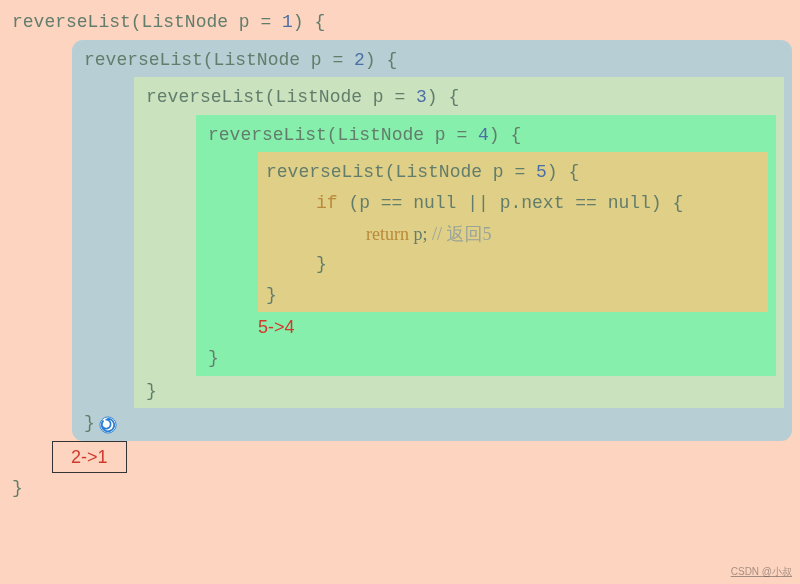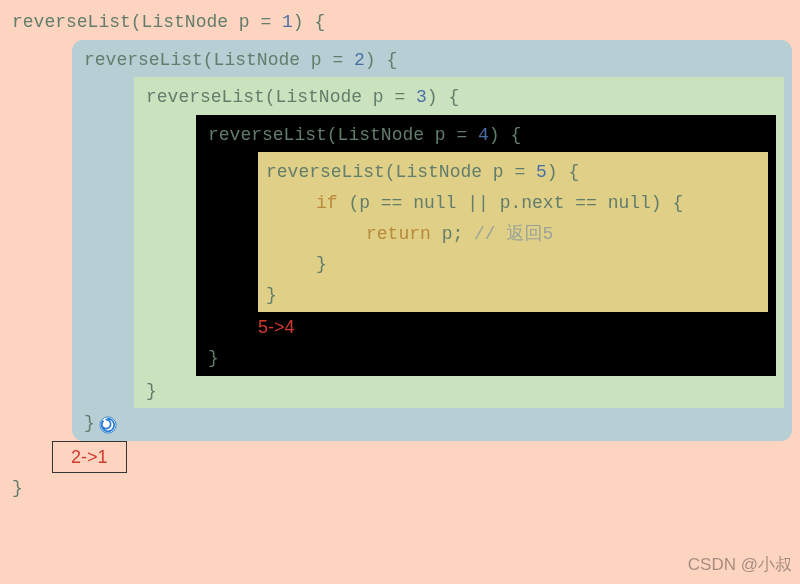--- a/index.html
+++ b/index.html
@@ -15,21 +15,21 @@
     overflow: hidden;
     position: relative;
   }
   .code-block {
     padding: 5px 8px 2px 12px;
     margin-top: 2px;
   }
   .level0 { background: #fcd4c0; }
   .level1 { background: #b7cfd4; margin-left: 60px; border-radius: 11px; }
   .level2 { background: #cae3be; margin-left: 50px; }
-  .level3 { background: #000000; margin-left: 50px; }
+  .level3 { background: #86efac; margin-left: 50px; }
   .level4 { background: #e0cf87; margin-left: 50px; padding-left: 8px; }
   .inner-indent { margin-left: 50px; }
   .sig { color: #627d6b; }
   .num { color: #4a6fa5; }
   .kw-if { color: #b88a3a; }
   .kw-ret { color: #b88a3a; }
   .var { color: #627d6b; }
   .comment { color: #9aa39a; }
   .brace { color: #627d6b; }
   .red { color: #d03a2c; font-family: Arial, sans-serif; font-size: 18px; }
@@ -44,23 +44,24 @@
     display: inline-block;
     width: 18px;
     height: 18px;
     vertical-align: middle;
     margin-left: 4px;
   }
   .watermark {
     position: absolute;
     bottom: 4px;
     right: 8px;
-    font-size: 17px;
+    font-size: 10px;
     color: rgba(0,0,0,0.35);
     font-family: Arial, sans-serif;
+    text-decoration: underline;
   }
   .line { white-space: pre; }
 </style>
 </head>
 <body>
 
 <div class="code-block level0">
   <div class="line"><span class="sig">reverseList(ListNode p = </span><span class="num">1</span><span class="sig">) {</span></div>
 
   <div class="code-block level1">
@@ -68,21 +69,21 @@
 
     <div class="code-block level2">
       <div class="line"><span class="sig">reverseList(ListNode p = </span><span class="num">3</span><span class="sig">) {</span></div>
 
       <div class="code-block level3">
         <div class="line"><span class="sig">reverseList(ListNode p = </span><span class="num">4</span><span class="sig">) {</span></div>
 
         <div class="code-block level4">
           <div class="line"><span class="sig">reverseList(ListNode p = </span><span class="num">5</span><span class="sig">) {</span></div>
           <div class="line inner-indent"><span class="kw-if">if </span><span class="var">(p == null || p.next == null) {</span></div>
-          <div class="line" style="margin-left:100px;"><span class="kw-ret">return </span><span class="var">p; </span><span class="comment">// 返回5</span></div>
+          <div class="line" style="margin-left:100px;font-family:Liberation Serif, serif;"><span class="kw-ret">return </span><span class="var">p; </span><span class="comment">// 返回5</span></div>
           <div class="line inner-indent brace">}</div>
           <div class="line brace">}</div>
         </div>
 
         <div class="line indent1 red">5-&gt;4</div>
         <div class="line brace">}</div>
       </div>
 
       <div class="line brace">}</div>
     </div>

